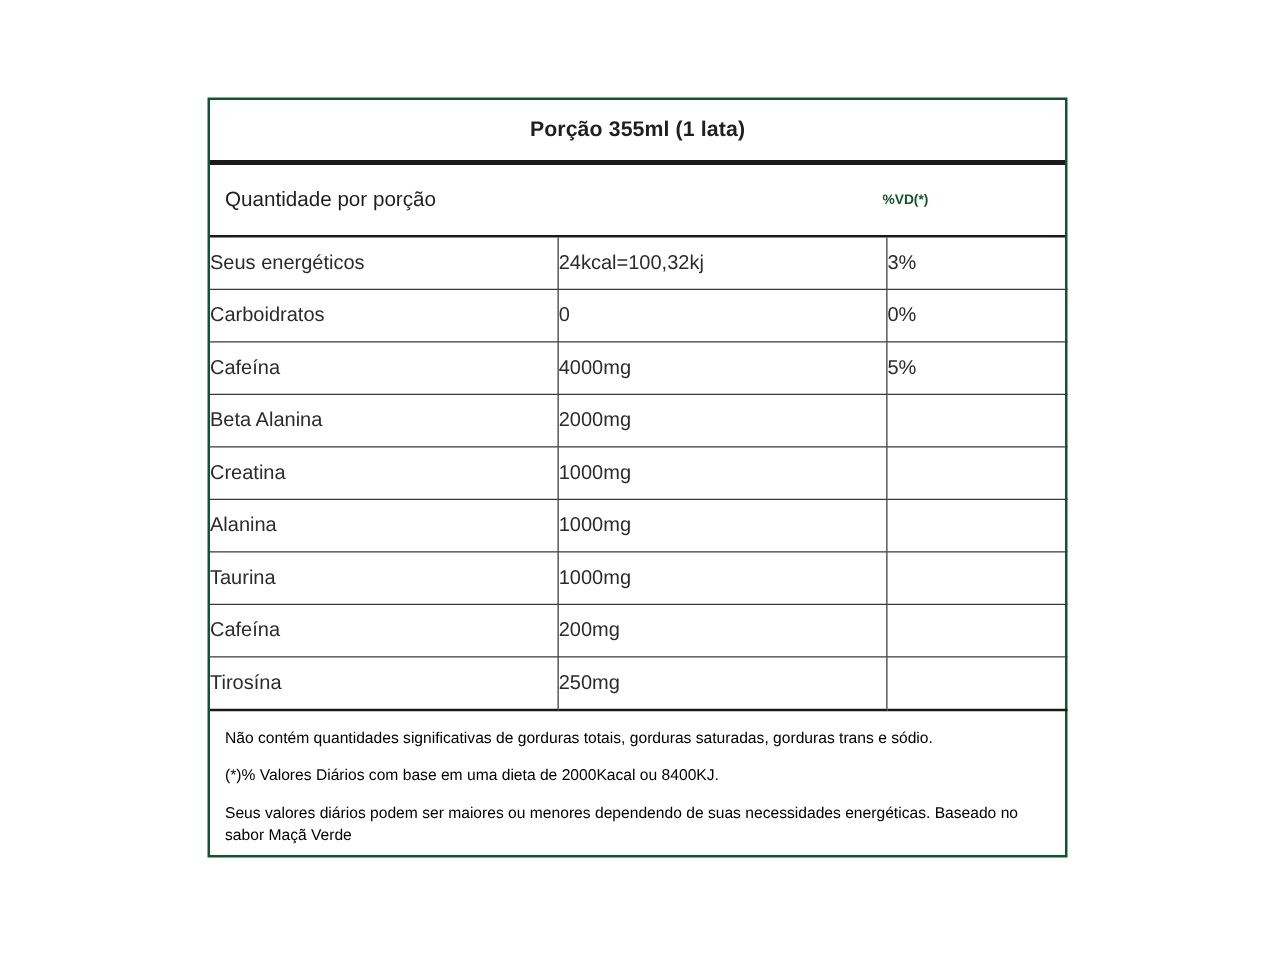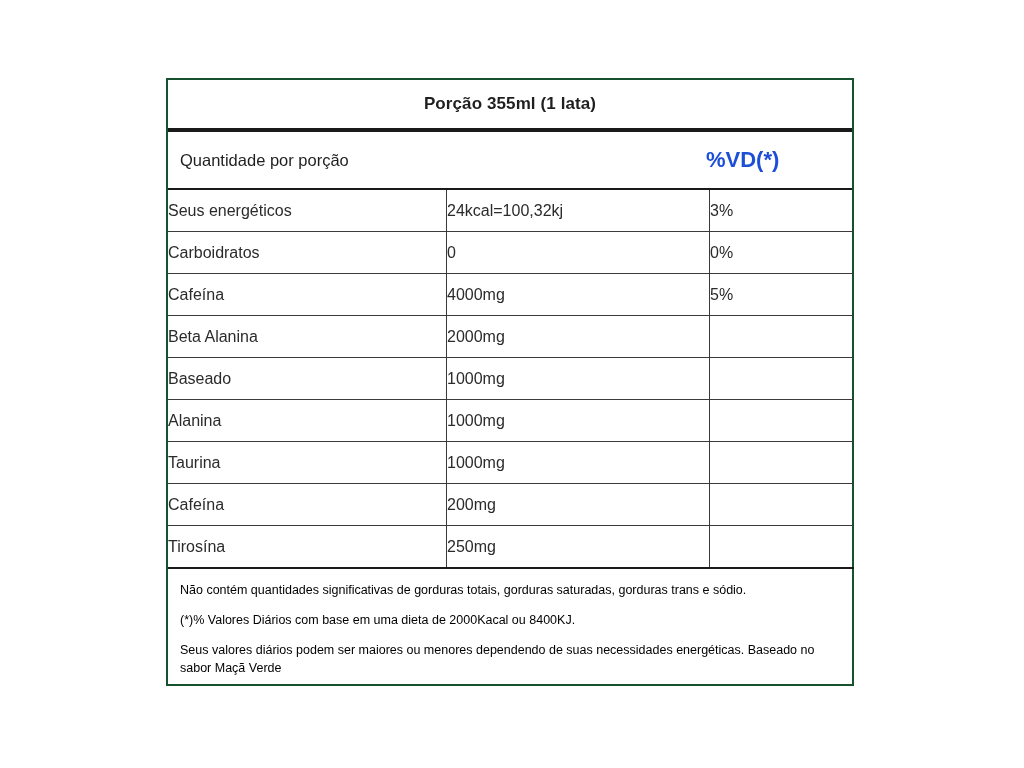--- a/index.html
+++ b/index.html
@@ -63,23 +63,23 @@
     font-weight: normal;
     color: #1f1f1f;
   }
   .amount-spacer {
     flex: 1 1 auto;
   }
   .amount-vd {
     flex: 0 0 146px;
     text-align: left;
     padding-left: 8px;
-    font-size: 22px;
+    font-size: 11px;
     font-weight: bold;
-    color: #1d4ed8;
+    color: #14532d;
   }
 
   
   .nutrient-table {
     width: 100%;
     border-collapse: collapse;
     table-layout: fixed;
   }
   .nutrient-table td {
     height: 41px;
@@ -153,21 +153,21 @@
           <td class="col-name">Cafeína</td>
           <td class="col-value">4000mg</td>
           <td class="col-vd">5%</td>
         </tr>
         <tr>
           <td class="col-name">Beta Alanina</td>
           <td class="col-value">2000mg</td>
           <td class="col-vd"></td>
         </tr>
         <tr>
-          <td class="col-name">Baseado</td>
+          <td class="col-name">Creatina</td>
           <td class="col-value">1000mg</td>
           <td class="col-vd"></td>
         </tr>
         <tr>
           <td class="col-name">Alanina</td>
           <td class="col-value">1000mg</td>
           <td class="col-vd"></td>
         </tr>
         <tr>
           <td class="col-name">Taurina</td>

